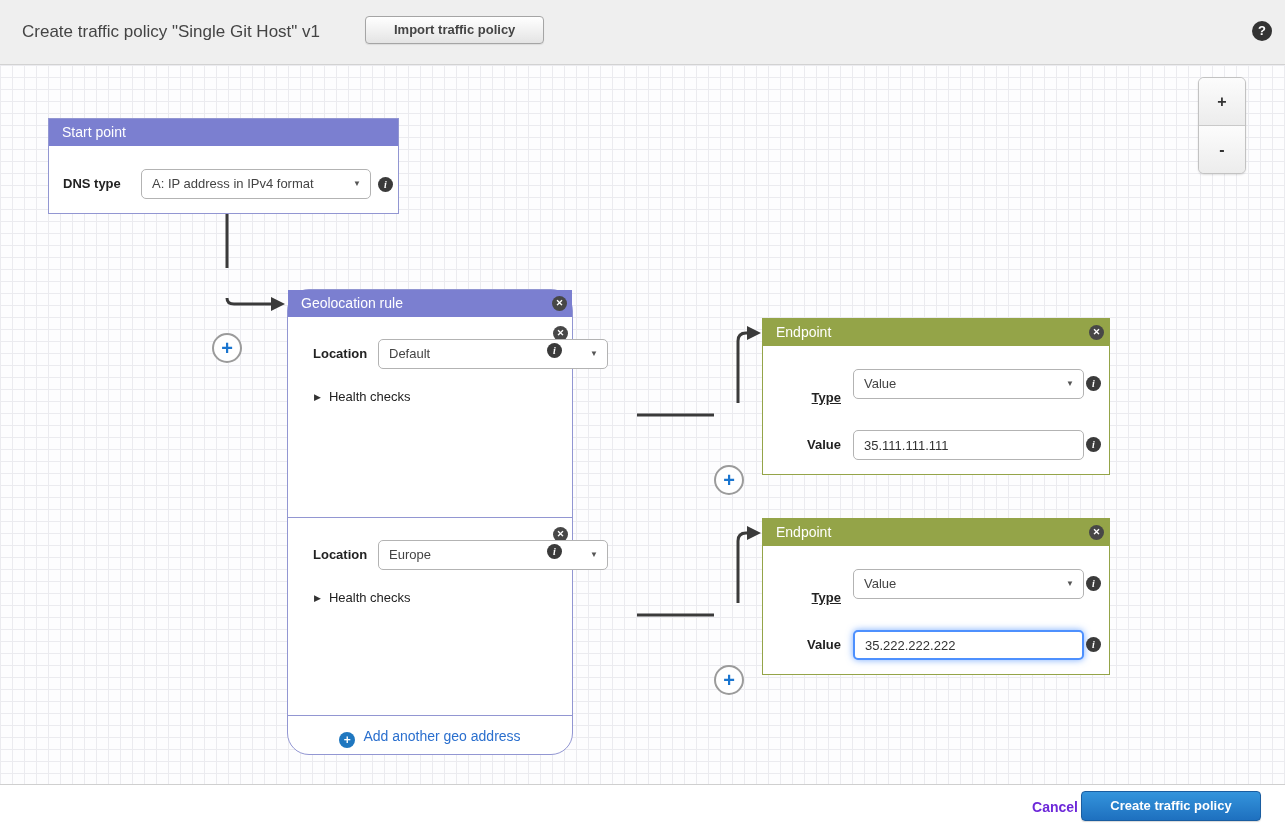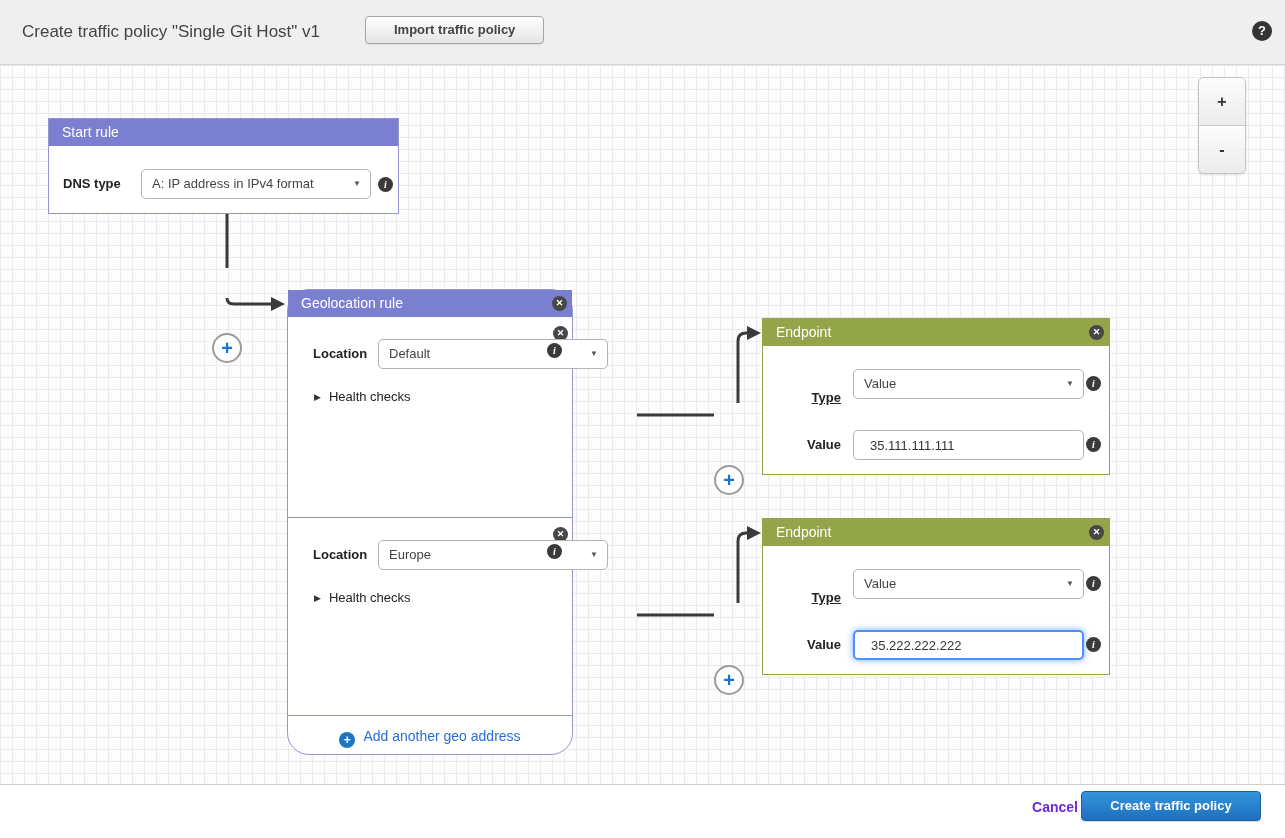--- a/index.html
+++ b/index.html
@@ -58,21 +58,21 @@
 
   .field-label { font-size:13px; font-weight:bold; color:#222; }
 
   .selectbox { position:absolute; height:30px; background:#fff; border:1px solid #b3b3b3;
     border-radius:5px; font-size:13px; color:#444; line-height:28px; padding:0 24px 0 10px;
     cursor:pointer; white-space:nowrap; overflow:hidden; }
   .selectbox .caret { position:absolute; right:9px; top:0; line-height:28px;
     font-size:8px; color:#555; }
 
   .textinput { position:absolute; height:30px; background:#fff; border:1px solid #b3b3b3;
-    border-radius:5px; font-size:13px; color:#333; padding:0 16px;
+    border-radius:5px; font-size:13px; color:#333; padding:0 10px;
     font-family:"Liberation Sans", sans-serif; }
   .textinput.focused { border:2px solid #4d90fe; box-shadow:0 0 7px rgba(77,144,254,0.75); outline:none; }
 
   
   .start-point { left:48px; top:118px; width:351px; height:96px; }
   .start-point .body { position:relative; height:68px; }
   .start-point .field-label { position:absolute; left:14px; top:30px; }
   .start-point .selectbox { left:92px; top:23px; width:230px; }
   .start-point .info-icon { position:absolute; left:329px; top:31px; }
 
@@ -151,21 +151,21 @@
       <polygon points="761,533 747,526 747,540"></polygon>
     </g>
   </svg>
 
   <div class="zoomctl">
     <div class="zbtn">+</div>
     <div class="zbtn">-</div>
   </div>
 
   <div class="node purple start-point">
-    <div class="node-header">Start rule</div>
+    <div class="node-header">Start point</div>
     <div class="body">
       <span class="field-label">DNS type</span>
       <div class="selectbox">
         <span>A: IP address in IPv4 format</span>
         <span class="caret">▼</span>
       </div>
       <span class="info-icon">i</span>
     </div>
   </div>
 

